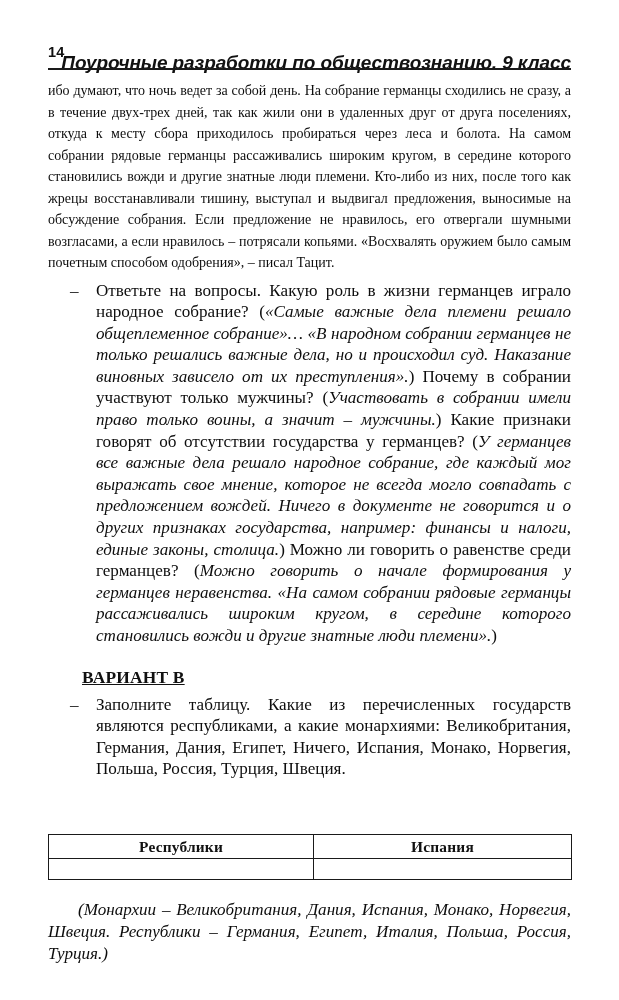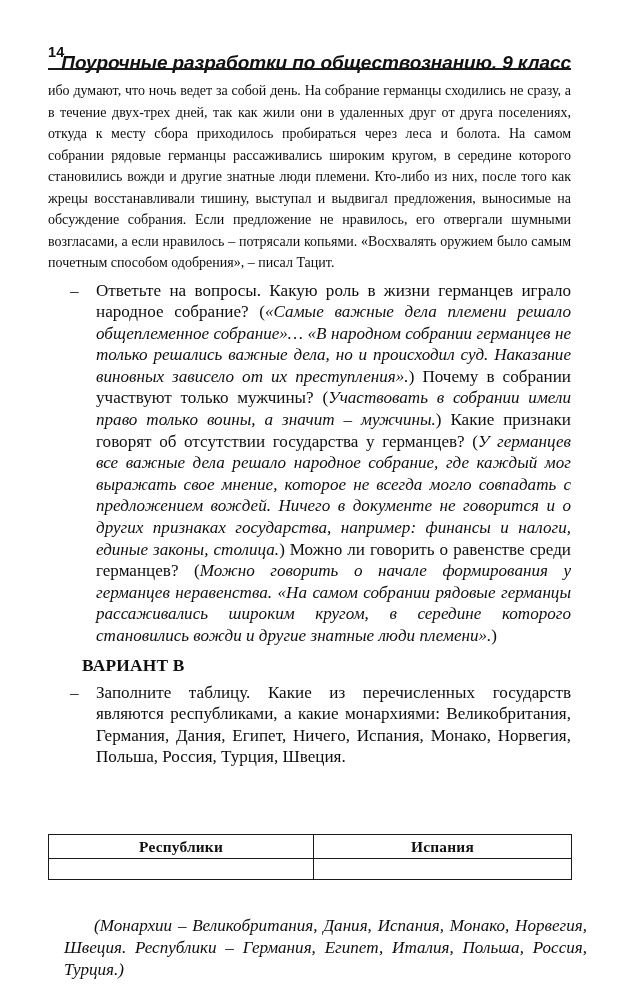--- a/index.html
+++ b/index.html
@@ -103,27 +103,28 @@
     display: block;
     padding-left: 22px;
   }
   .bullet-text i,
   p.body-par i {
     font-style: italic;
   }
 
   
   .variant-title {
-    margin: 8px 0 1px 0;
+    margin: 20px 0 1px 0;
     padding-left: 34px;
     font-family: "Liberation Serif", serif;
     font-weight: 700;
     font-size: 17.4px;
     line-height: 21px;
     letter-spacing: 0.2px;
+    text-decoration: underline;
   }
 
   
   .table-wrap {
     position: absolute;
     left: 48px;
     top: 834px;
     width: 523px;
   }
   table.cls-table {
@@ -151,21 +152,21 @@
   }
   col.col-left { width: 265px; }
   col.col-right { width: 258px; }
 
   
   .answer {
     position: absolute;
     left: 48px;
     top: 899px;
     width: 523px;
-    margin: 16px;
+    margin: 0;
     font-style: italic;
     font-size: 17.1px;
     line-height: 21.8px;
     text-align: justify;
     text-indent: 30px;
     color: #0d0d0d;
   }
 </style>
 </head>
 <body>

